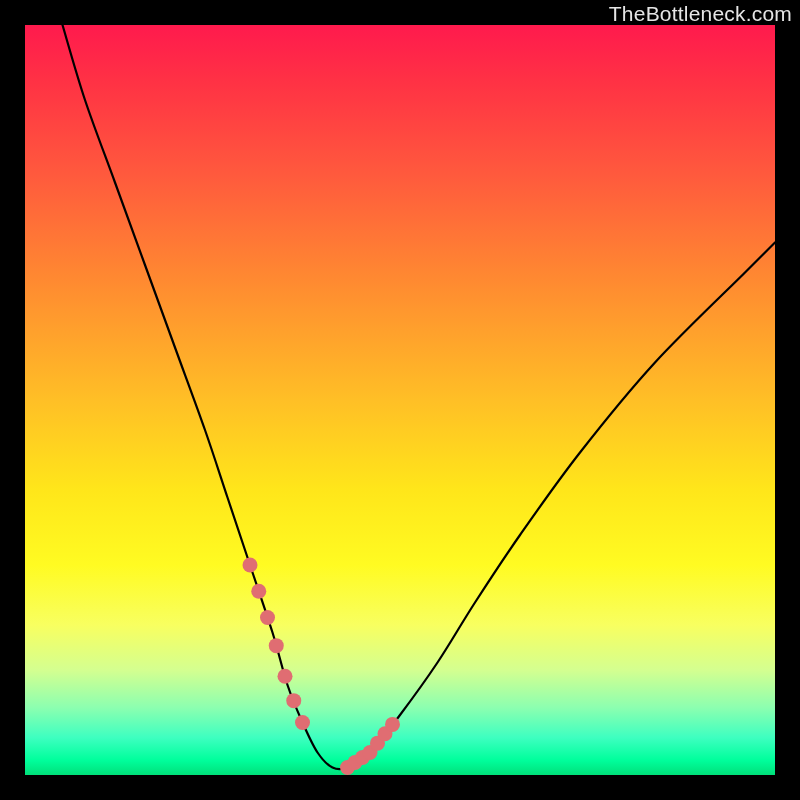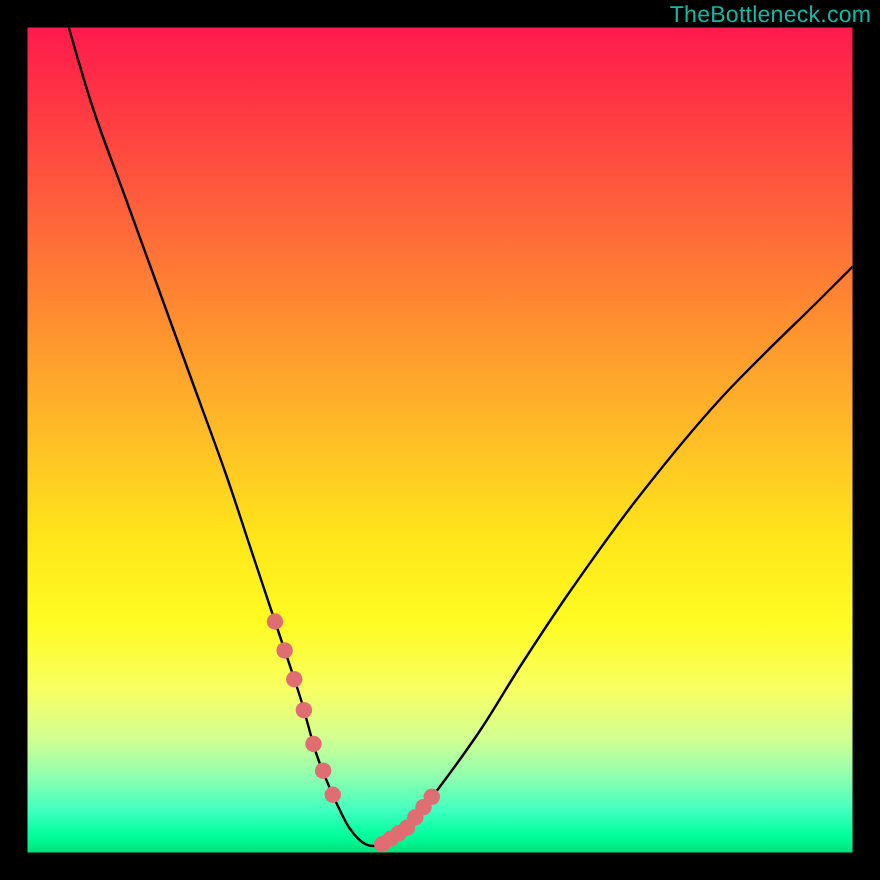--- a/index.html
+++ b/index.html
@@ -35,21 +35,21 @@
       #8cffb0 91%,
       #3effc0 95%,
       #00ff9c 98%,
       #00e07a 100%
     );
   }
   .watermark {
     position: absolute;
     top: 2px;
     right: 8px;
-    color: #14b8a6;
+    color: #e5e5e5;
     font-size: 21px;
     font-weight: 400;
     letter-spacing: 0.2px;
     user-select: none;
   }
   svg.curve {
     position: absolute;
     left: 0;
     top: 0;
     width: 750px;

